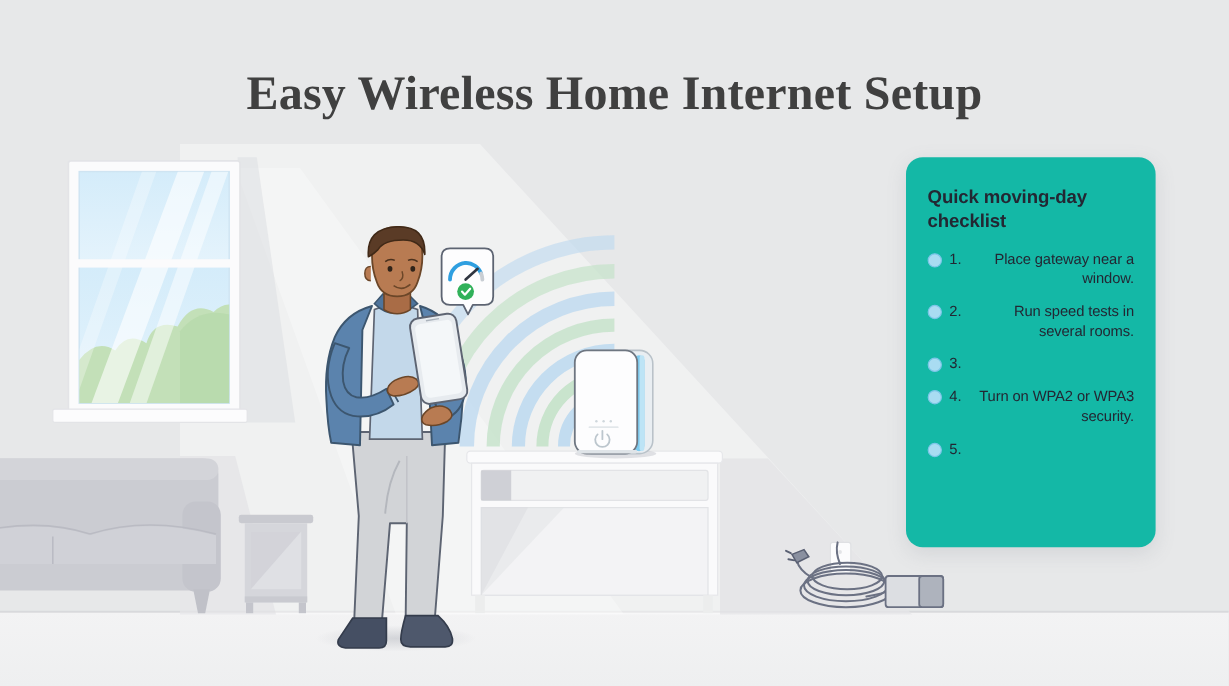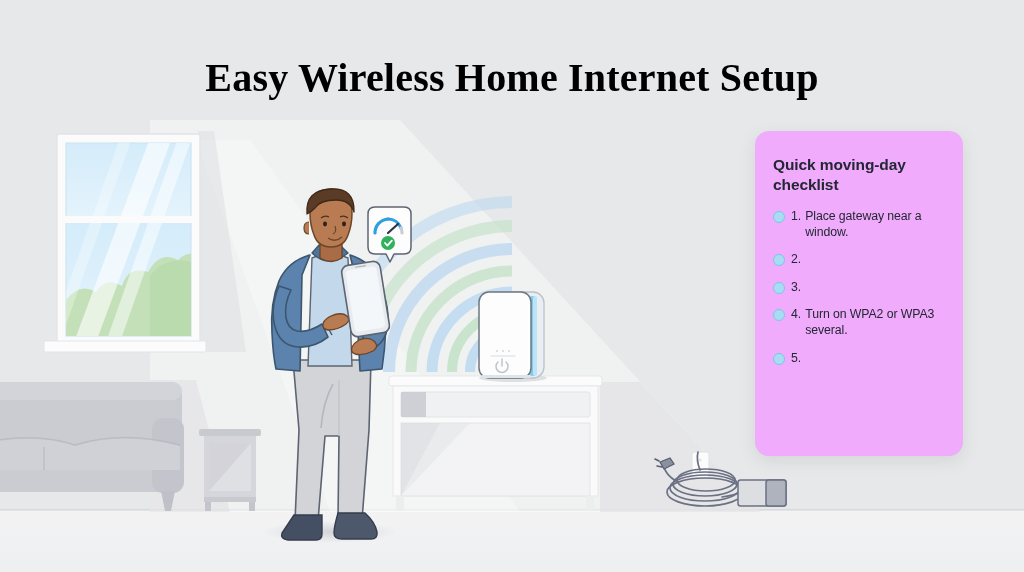--- a/index.html
+++ b/index.html
@@ -14,31 +14,31 @@
 
   
   .title {
     position:absolute;
     left:0; right:0; top:54px;
     text-align:center;
     font-family:"Liberation Serif", serif;
     font-weight:bold;
     font-size:40px;
     letter-spacing:0.2px;
-    color:#000000;
+    color:#404040;
     z-index:40;
     white-space:nowrap;
   }
 
   
   .panel {
     position:absolute;
     left:755px; top:131px;
     width:208px; height:325px;
-    background:#f0abfc;
+    background:#14b8a6;
     border-radius:14px;
     box-shadow:0 5px 16px rgba(120,125,135,0.17);
     z-index:35;
     padding:24px 18px 0 18px;
   }
   .panel-title {
     font-size:15.5px;
     font-weight:bold;
     color:#232733;
     line-height:1.28;
@@ -66,20 +66,21 @@
     font-size:12.3px;
     color:#232733;
     line-height:1.33;
     margin-right:4px;
   }
   .chk-text {
     font-size:12.3px;
     color:#232733;
     line-height:1.33;
     letter-spacing:-0.1px;
+    text-align:right;
   }
 </style>
 </head>
 <body>
 
 <div id="scene">
 
   <svg class="layer" viewBox="0 0 1024 572">
     <defs>
       <linearGradient id="lightRay" x1="0" y1="0" x2="1" y2="1">
@@ -352,31 +353,32 @@
 
       <li class="chk-item">
         <span class="chk-circle"></span>
         <span class="chk-num">1.</span>
         <span class="chk-text">Place gateway near a window.</span>
       </li>
 
       <li class="chk-item">
         <span class="chk-circle"></span>
         <span class="chk-num">2.</span>
+        <span class="chk-text">Run speed tests in several rooms.</span>
       </li>
 
       <li class="chk-item">
         <span class="chk-circle"></span>
         <span class="chk-num">3.</span>
       </li>
 
       <li class="chk-item">
         <span class="chk-circle"></span>
         <span class="chk-num">4.</span>
-        <span class="chk-text">Turn on WPA2 or WPA3 several.</span>
+        <span class="chk-text">Turn on WPA2 or WPA3 security.</span>
       </li>
 
       <li class="chk-item">
         <span class="chk-circle"></span>
         <span class="chk-num">5.</span>
       </li>
 
     </ul>
   </div>
 

